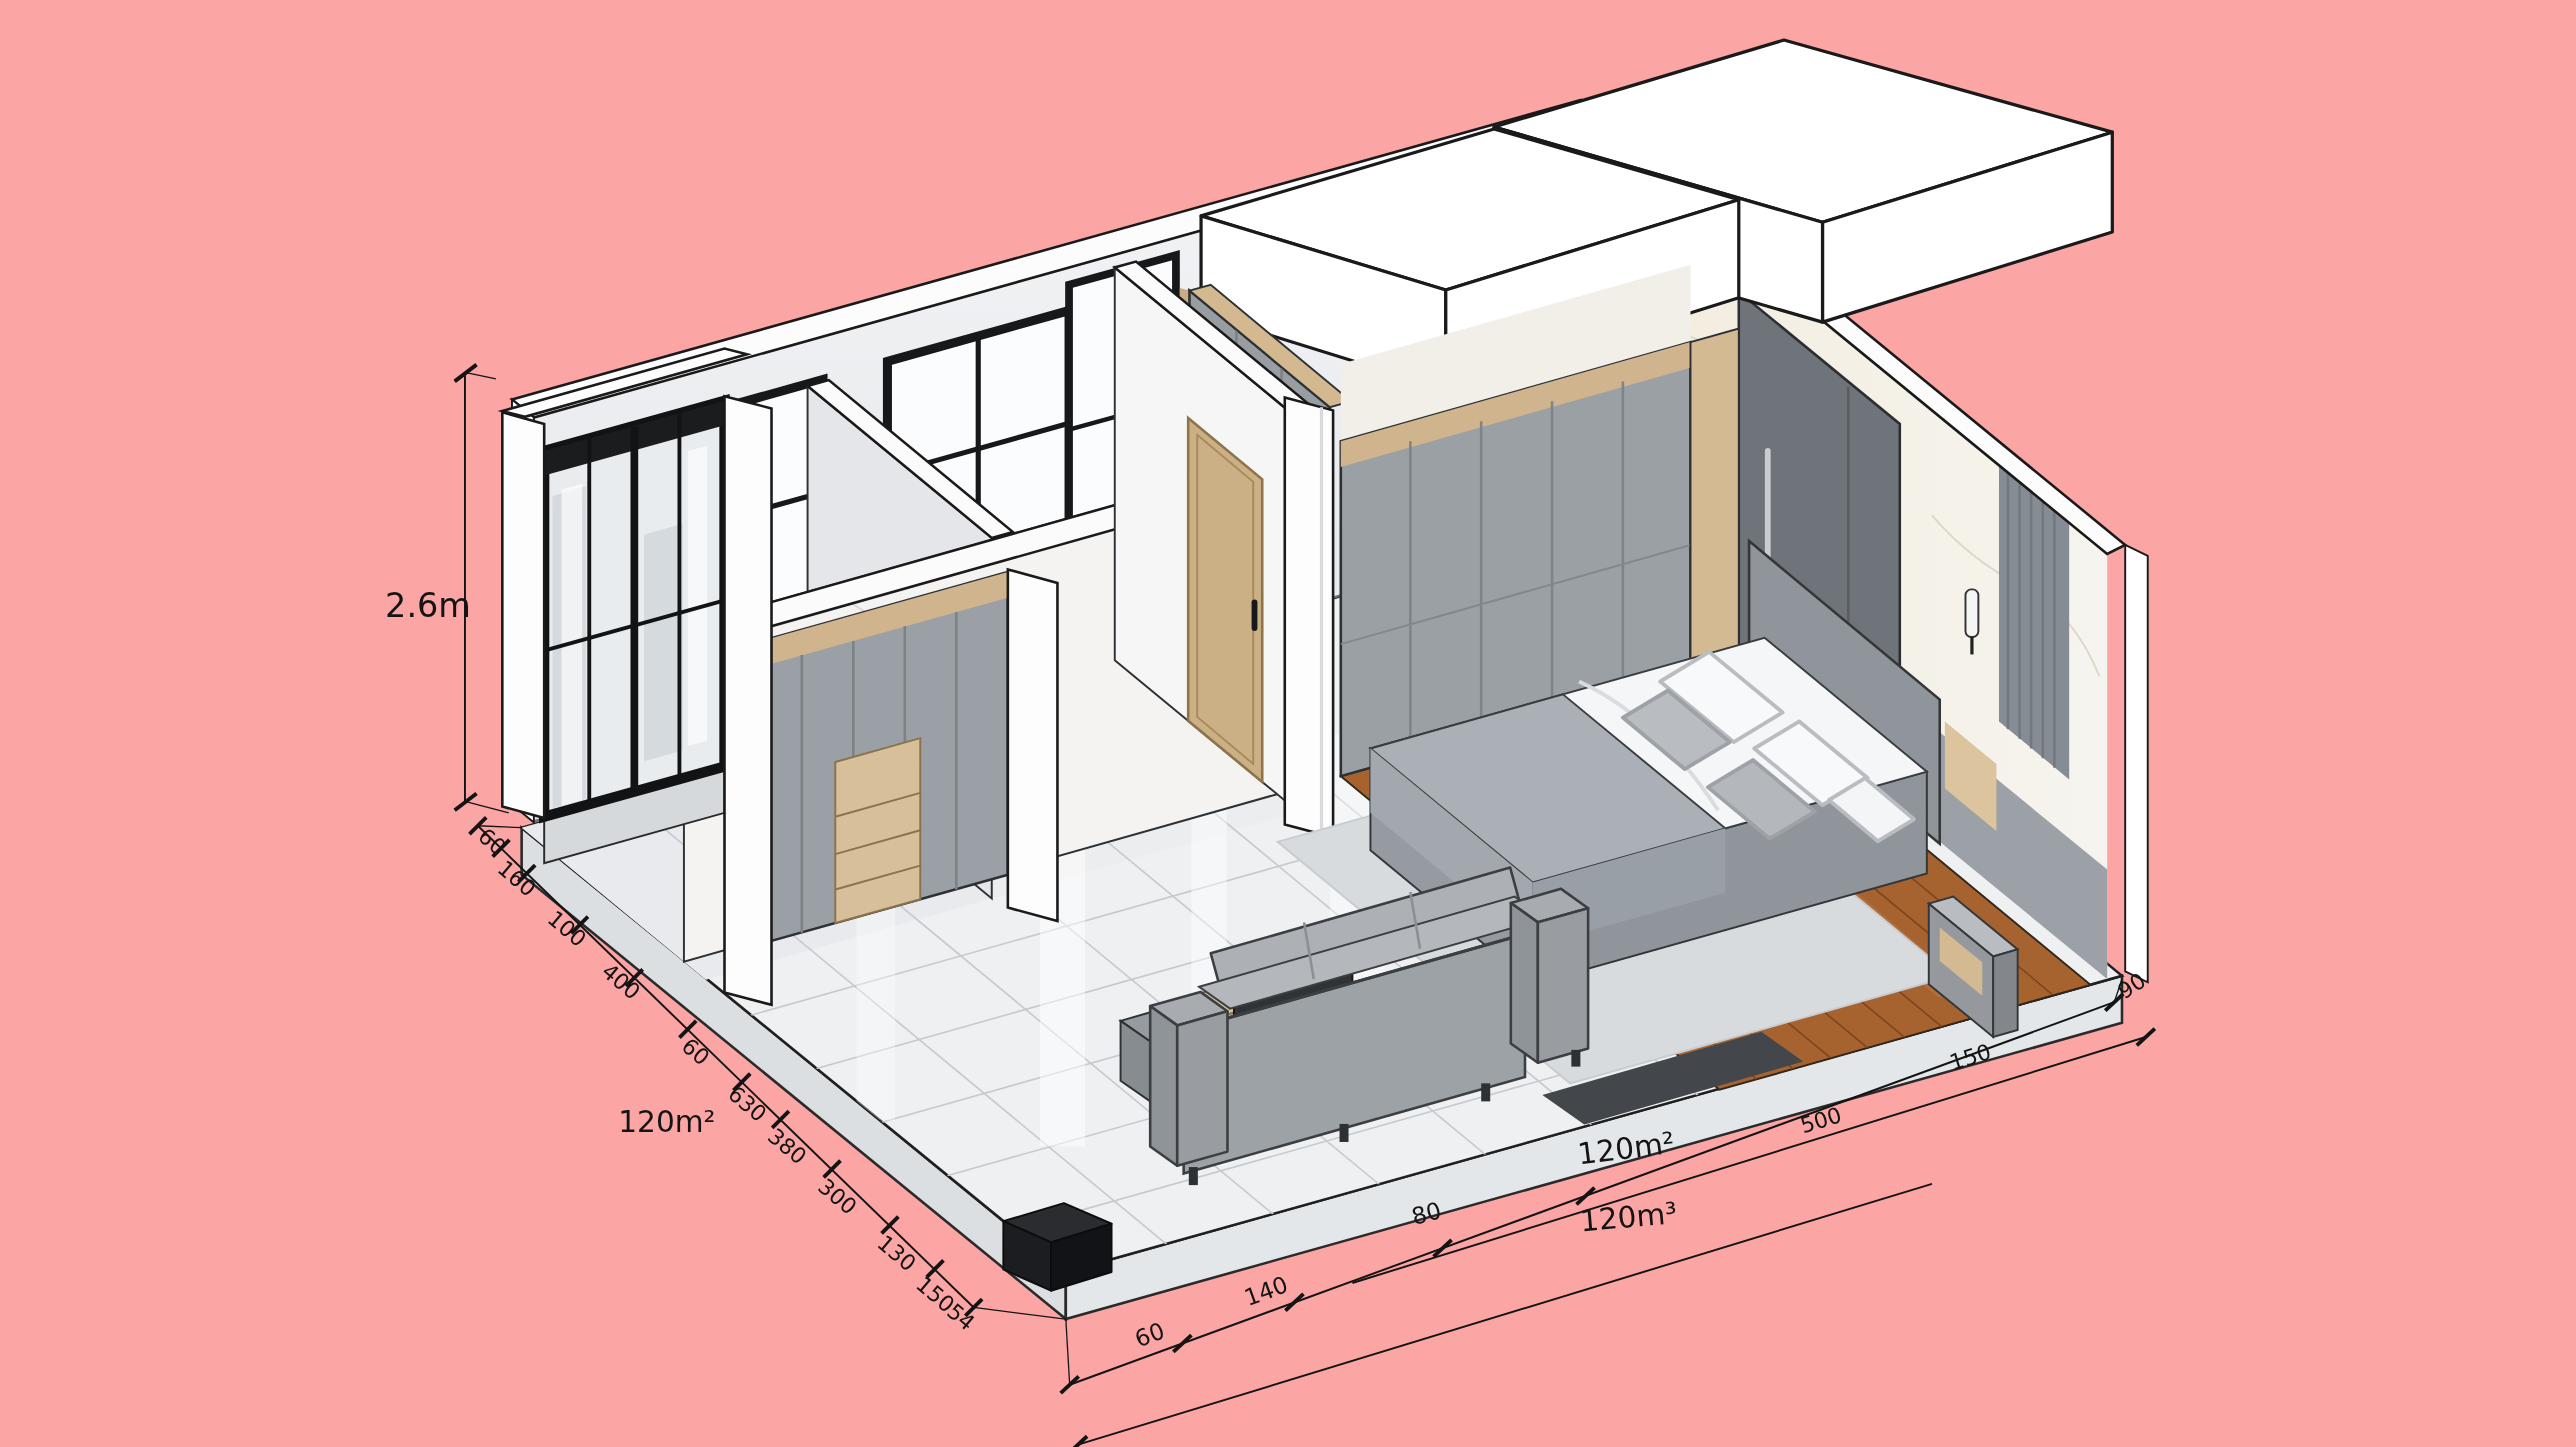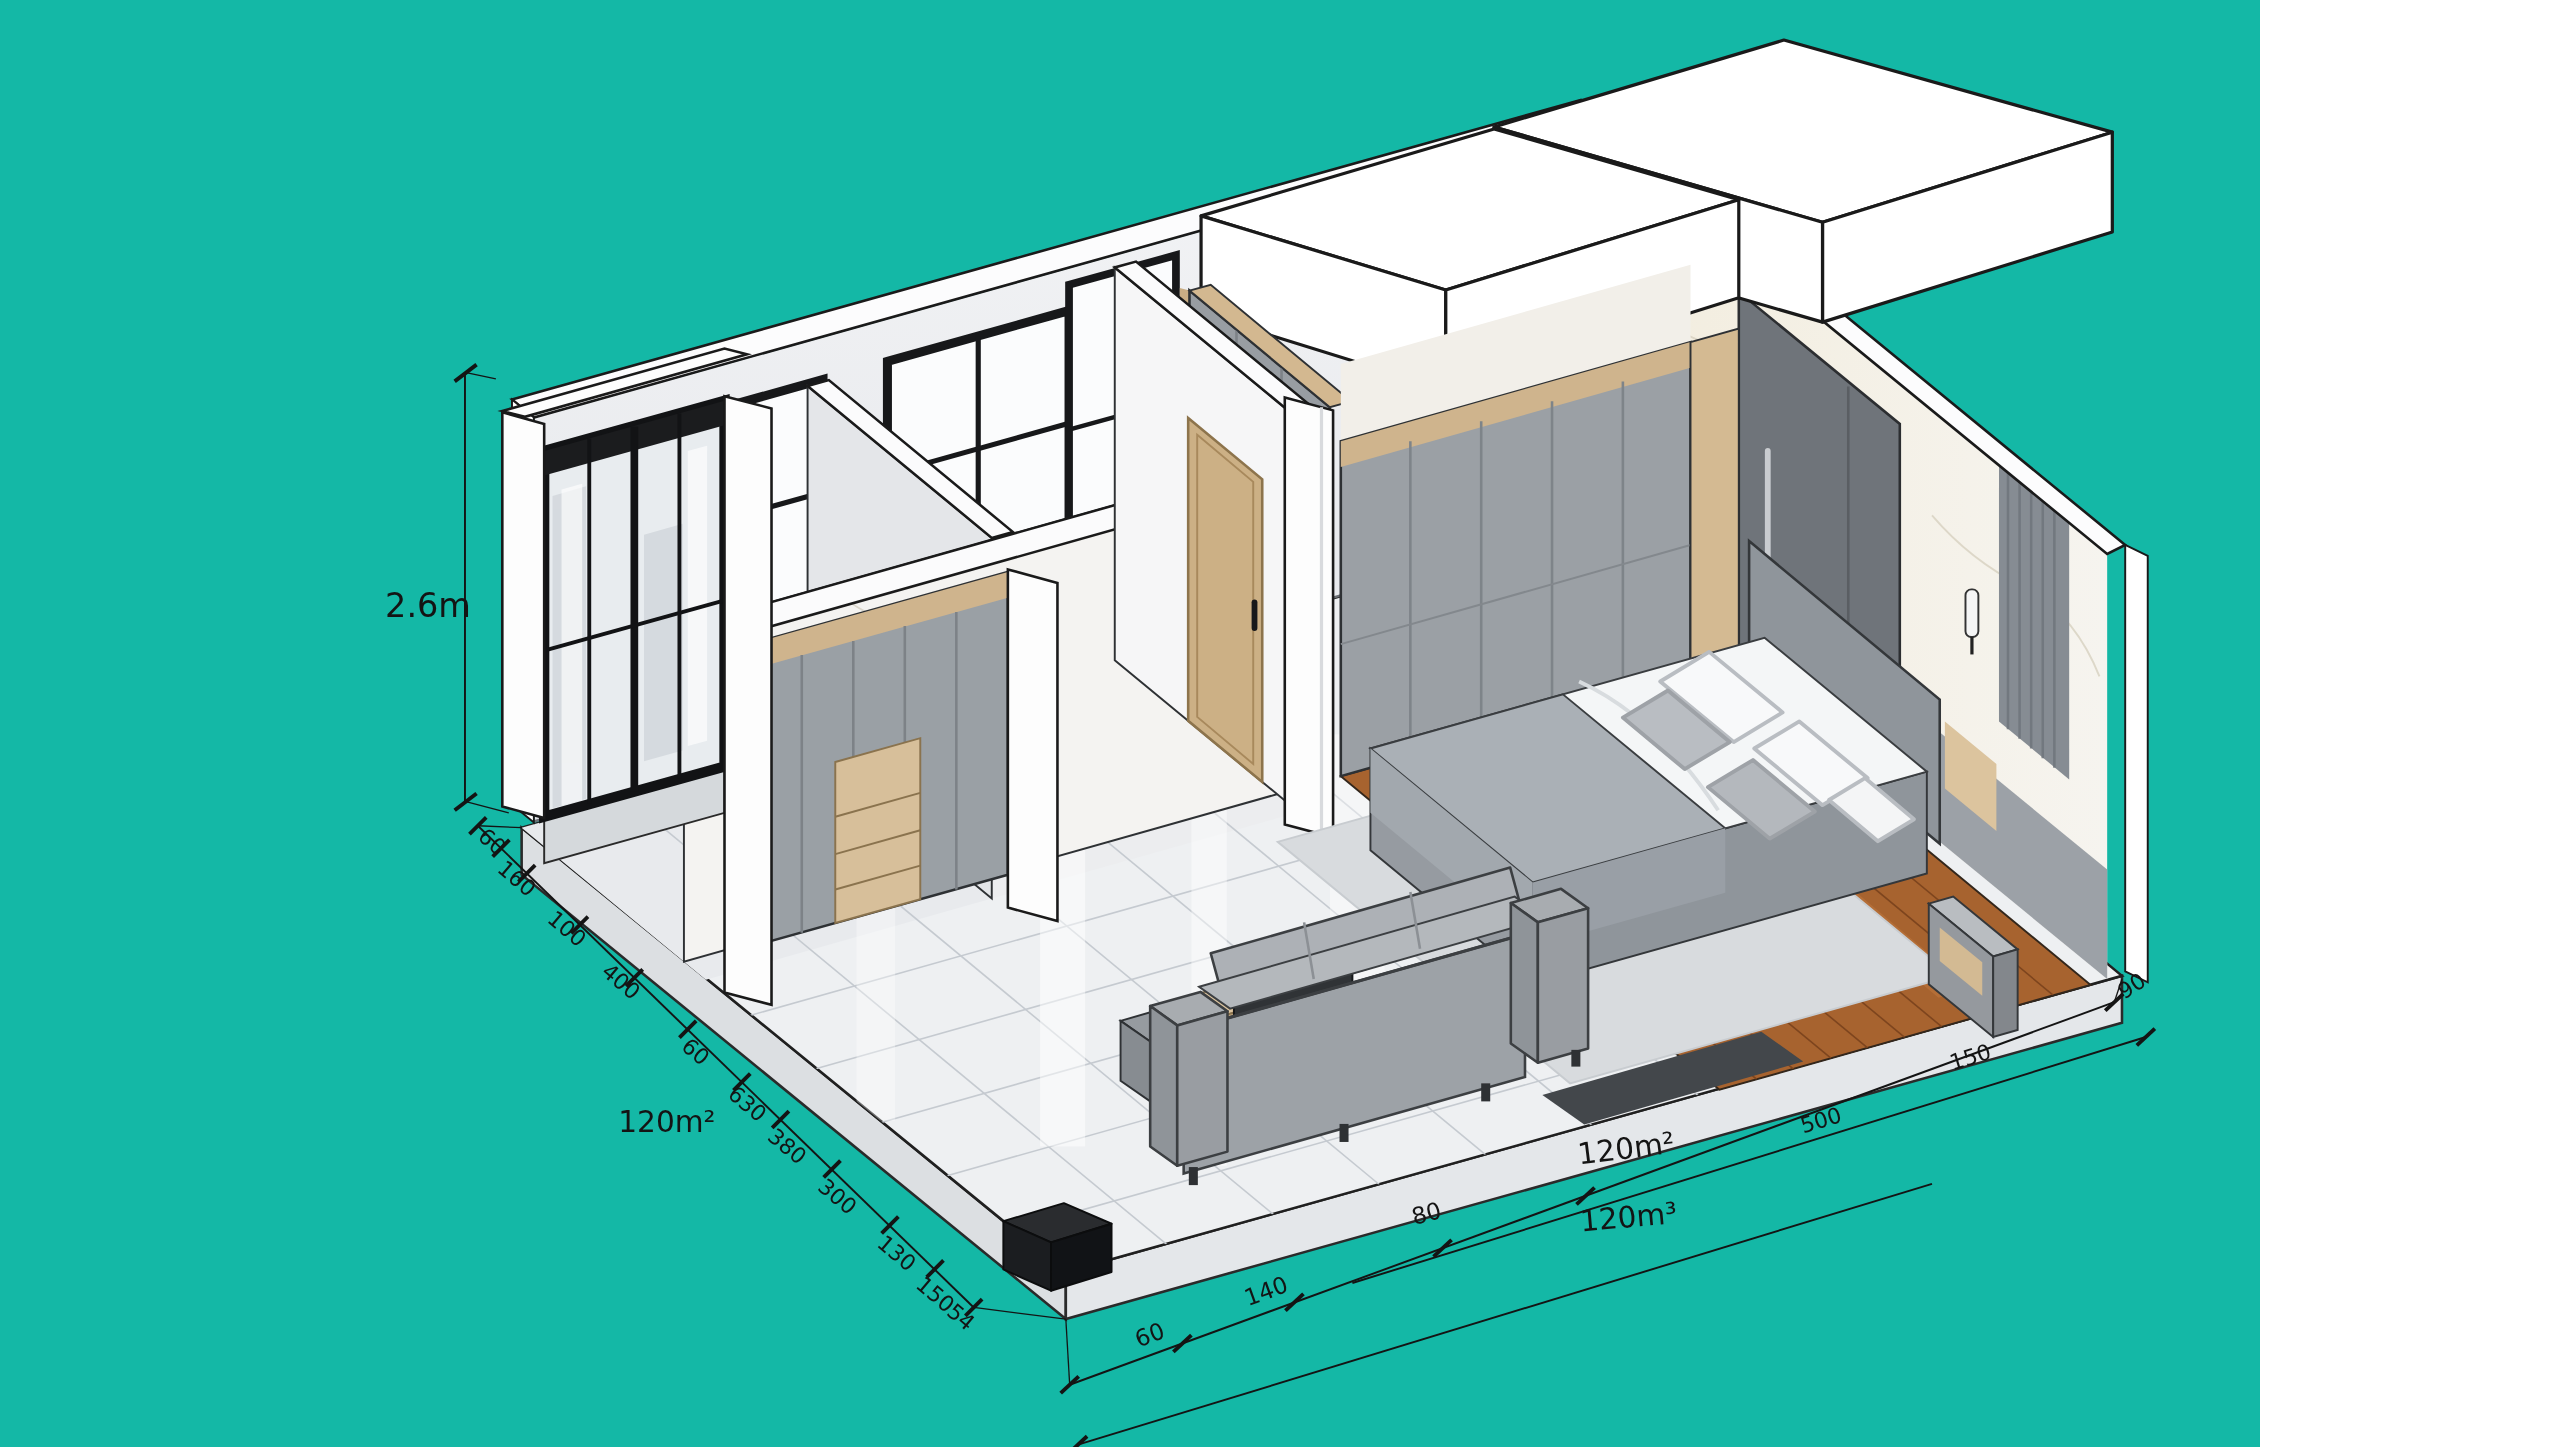--- a/index.html
+++ b/index.html
@@ -1,16 +1,16 @@
 <!DOCTYPE html>
 <html style="font-size:10.3px"><head>
 <meta charset="utf-8">
 <style>
   html,body{margin:0;padding:0;background:#ffffff;}
-  .stage{position:relative;width:2260px;height:1448px;background:#14b8a6;overflow:hidden;}
+  .stage{position:relative;width:2576px;height:1448px;background:#fca5a5;overflow:hidden;}
   svg{position:absolute;inset:0;display:block;}
   text{font-family:"DejaVu Sans",sans-serif;fill:#141414;}
   .dim{font-size:34px;}
   .dimb{font-size:36px;}
   .area{font-size:46px;}
   .big{font-size:52px;}
 </style>
 </head>
 <body>
 

